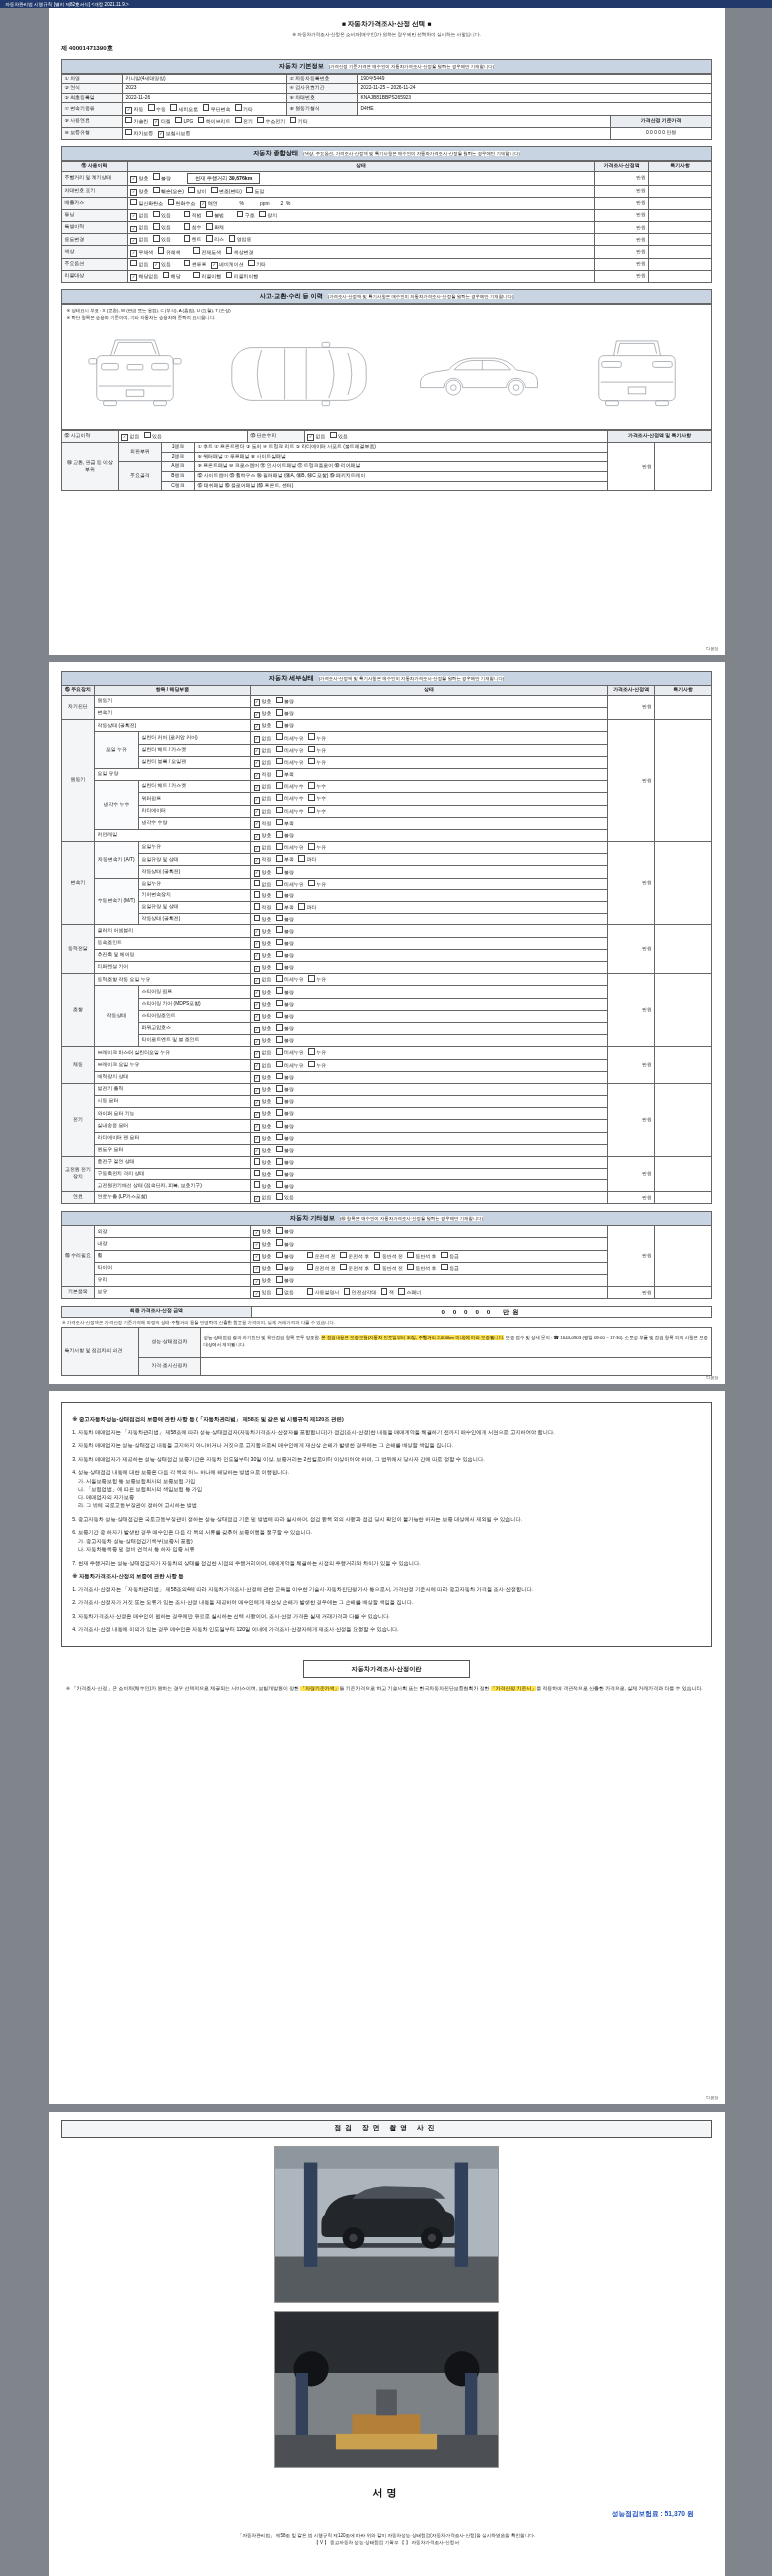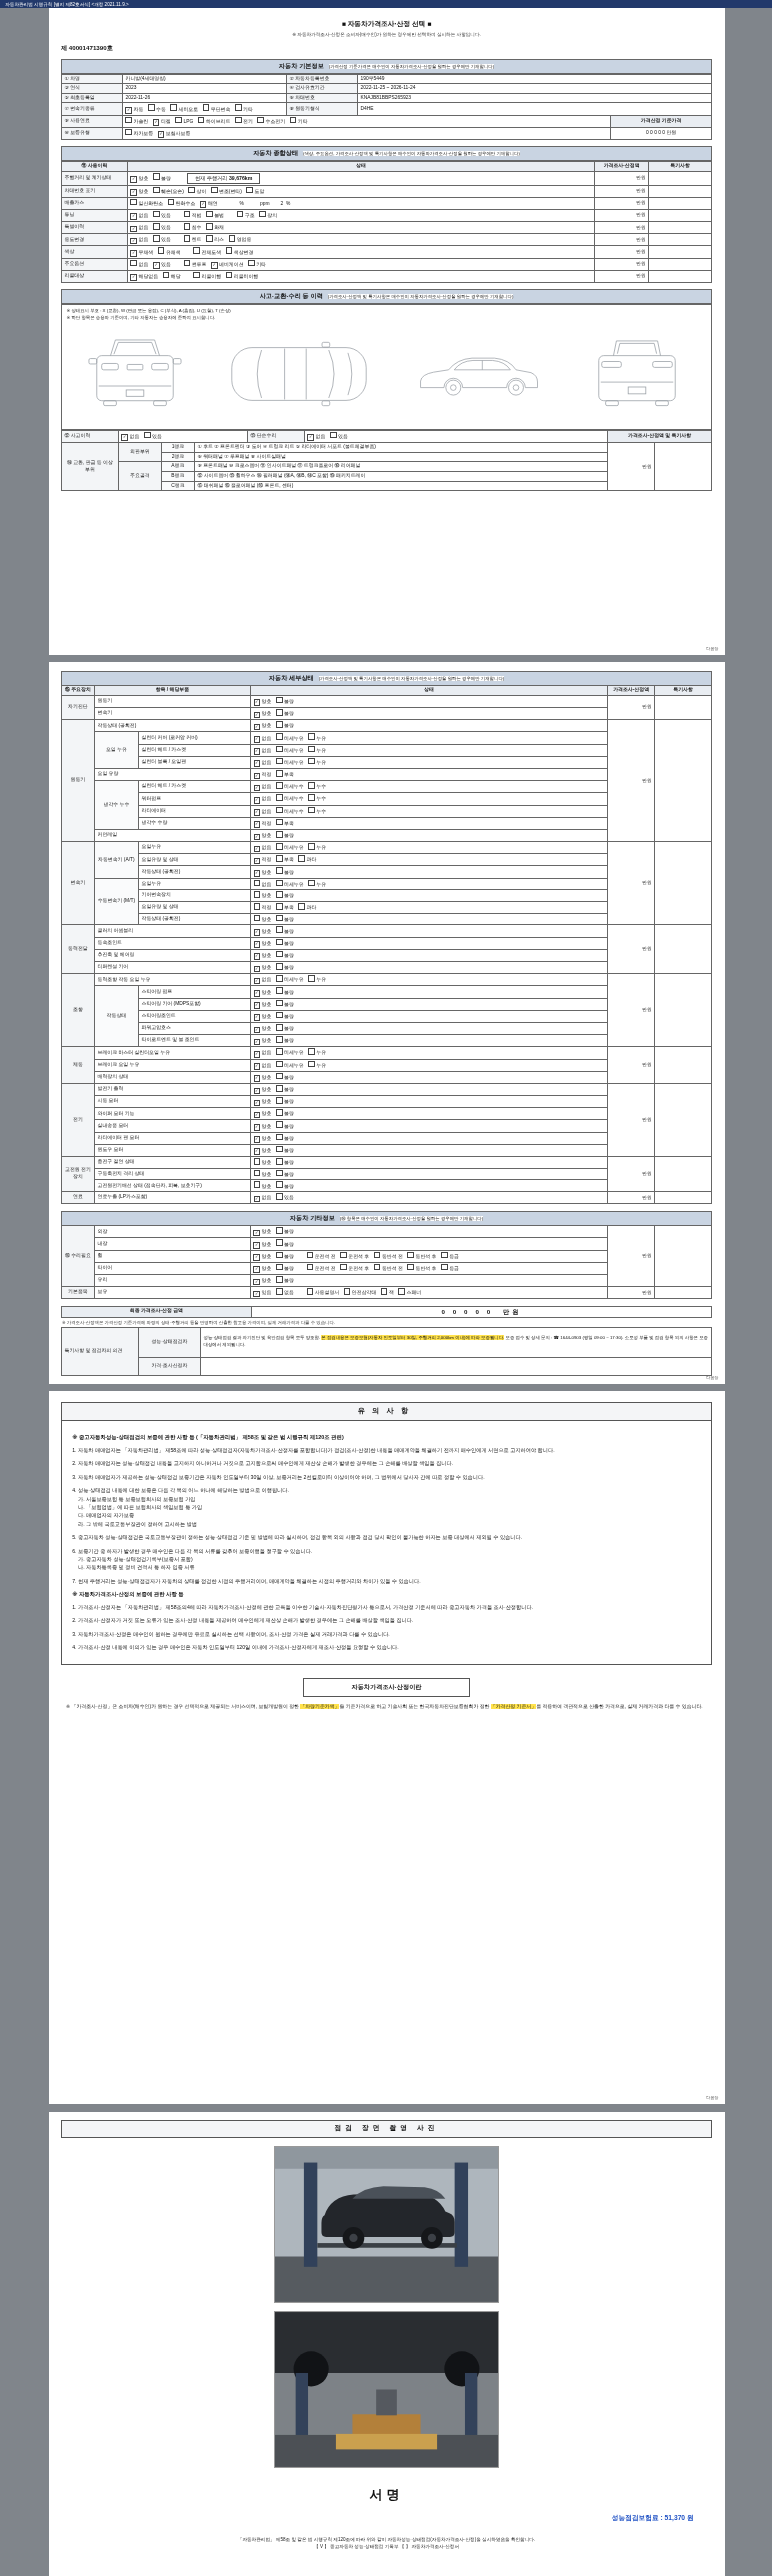--- a/index.html
+++ b/index.html
@@ -40,21 +40,21 @@
   .hl{background:#ffe24d;}
   .notice-box{border:0.8px solid #555;margin-top:2.1px;}
   .notice-title{text-align:center;font-weight:bold;font-size:7.2px;letter-spacing:7.2px;padding:3.6px 0;border-bottom:0.8px solid #555;background:#f4f5f7;}
   .notice-body{padding:7.2px 10.3px;}
   .nsec-title{font-weight:bold;font-size:5.4px;margin:6.2px 0 4.6px;}
   .nitem{font-size:5.2px;line-height:1.6;margin-bottom:5.2px;white-space:pre-wrap;}
   .def-box{width:165px;margin:13.4px auto 6.2px;border:0.8px solid #555;text-align:center;font-weight:bold;font-size:6.2px;padding:3.6px 0;}
   .def-text{font-size:4.9px;line-height:1.6;padding:0 5.2px;}
   .photo-head{border:0.8px solid #555;text-align:center;font-weight:bold;font-size:6.7px;letter-spacing:4.1px;padding:3.6px 0;background:#f4f5f7;}
   .photo{width:223px;height:155px;margin:8.2px auto 0;border:0.5px solid #999;overflow:hidden;}
-  .sign-title{text-align:center;font-weight:bold;font-size:13px;letter-spacing:4.1px;margin-top:17.5px;}
+  .sign-title{text-align:center;font-weight:bold;font-size:10px;letter-spacing:4.1px;margin-top:17.5px;}
   .fee{text-align:right;color:#1f51c4;font-weight:bold;font-size:6.7px;margin:10.3px 18.5px 12.4px 0;}
   .foot{text-align:center;font-size:4.6px;line-height:1.7;color:#222;}
   .next{position:absolute;right:6.2px;bottom:4.1px;font-size:4.1px;color:#555;}
 </style>
 </head>
 <body>
 
 <div class="topbar">
   <span>자동차관리법 시행규칙 [별지 제82호서식] &lt;개정 2021.11.9.&gt;</span>
 </div>
@@ -609,21 +609,20 @@
       <td class="grp">가격·조사산정자</td>
       <td class="opinion" style="height:15.5px"></td>
     </tr>
   </tbody>
     </table>
   <div class="next">다음장</div>
 </div>
 
 <div class="page p3">
   <div class="notice-box">
-    <div class="notice-title">유의사항</div>
     <div class="notice-body">
       <div class="nsec-title">※ 중고자동차성능·상태점검의 보증에 관한 사항 등 (「자동차관리법」 제58조 및 같은 법 시행규칙 제120조 관련)</div>
       <div>
           <div class="nitem">1. 자동차 매매업자는 「자동차관리법」 제58조에 따라 성능·상태점검자(자동차가격조사·산정자를 포함합니다)가 점검(조사·산정)한 내용을 매매계약을 체결하기 전까지 매수인에게 서면으로 고지하여야 합니다.</div>
           <div class="nitem">2. 자동차 매매업자는 성능·상태점검 내용을 고지하지 아니하거나 거짓으로 고지함으로써 매수인에게 재산상 손해가 발생한 경우에는 그 손해를 배상할 책임을 집니다.</div>
           <div class="nitem">3. 자동차 매매업자가 제공하는 성능·상태점검 보증기간은 자동차 인도일부터 30일 이상, 보증거리는 2천킬로미터 이상이어야 하며, 그 범위에서 당사자 간에 따로 정할 수 있습니다.</div>
           <div class="nitem">4. 성능·상태점검 내용에 대한 보증은 다음 각 목의 어느 하나에 해당하는 방법으로 이행됩니다.
     가. 서울보증보험 등 보증보험회사의 보증보험 가입
     나. 「보험업법」에 따른 보험회사의 책임보험 등 가입
     다. 매매업자의 자가보증

